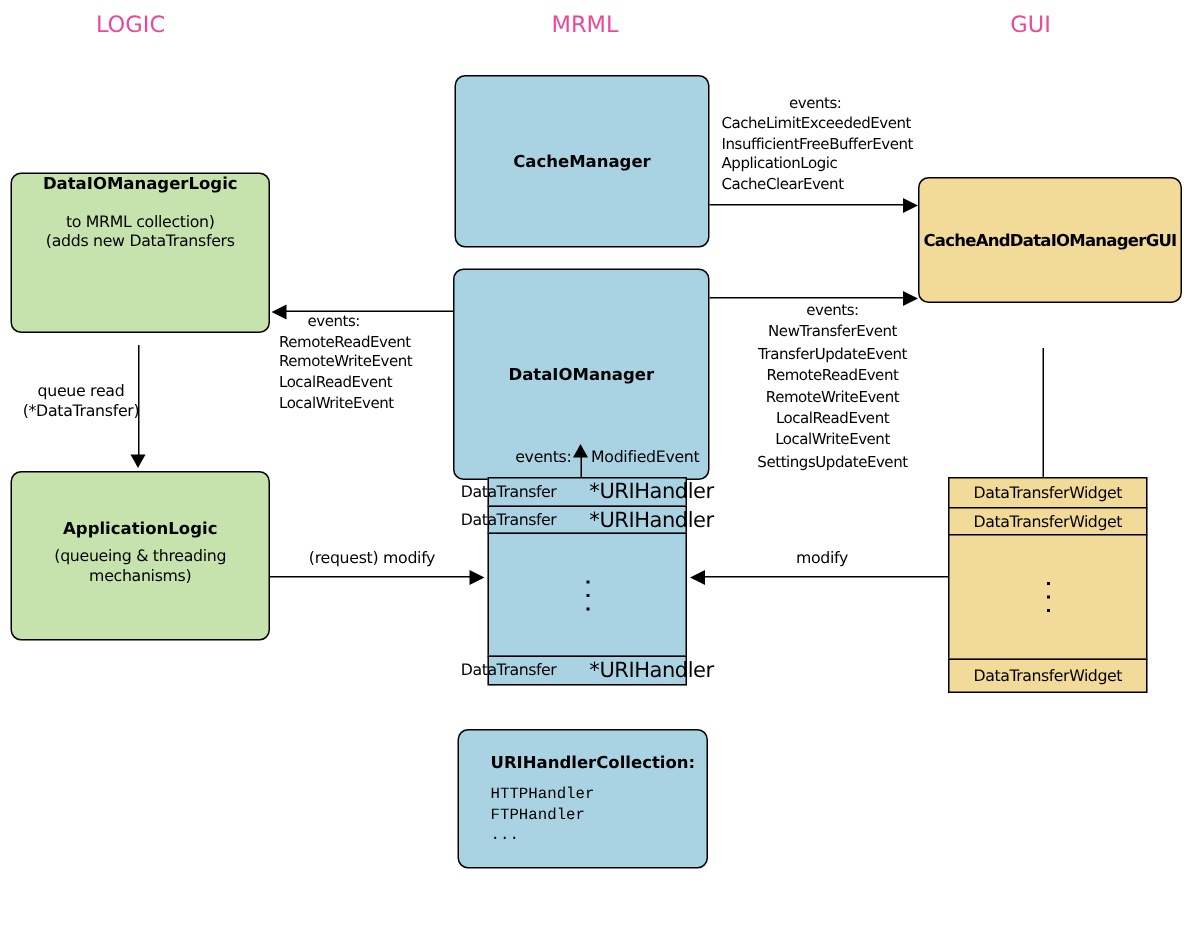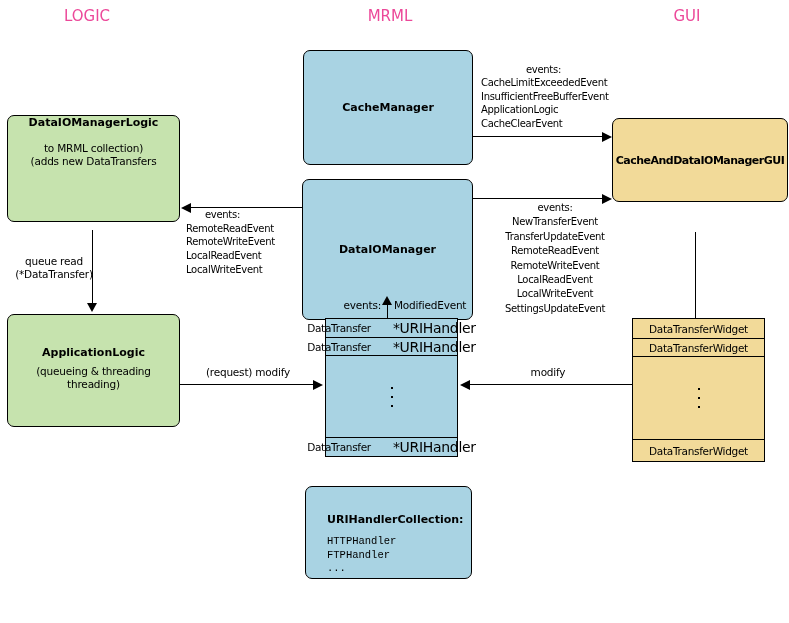--- a/index.html
+++ b/index.html
@@ -47,38 +47,38 @@
     <div class="box-desc" style="margin-top:13px">
       <div>to MRML collection)</div>
       <div>(adds new DataTransfers</div>
     </div>
   </div>
 
   <div class="rbox green" style="left:7px;top:314px;width:173px;height:113px;padding-top:31px">
     <div class="box-title">ApplicationLogic</div>
     <div class="box-desc" style="margin-top:6px">
       <div>(queueing &amp; threading</div>
-      <div>threading)</div>
+      <div>mechanisms)</div>
     </div>
   </div>
 
   <div class="rbox blue flexc" style="left:303px;top:50px;width:170px;height:115px">
     <div class="box-title">CacheManager</div>
   </div>
 
   <div class="rbox blue flexc" style="left:302px;top:179px;width:171px;height:141px">
     <div class="box-title">DataIOManager</div>
   </div>
 
   <div class="rbox tan flexc" style="left:612px;top:118px;width:176px;height:84px">
     <div class="box-title" style="letter-spacing:-0.5px">CacheAndDataIOManagerGUI</div>
   </div>
 
   <div class="rbox blue" style="left:305px;top:486px;width:167px;height:93px;text-align:left">
-    <div class="box-title" style="padding:26px 0 0 21px">URIHandlerCollection:</div>
+    <div class="box-title" style="padding:15px 0 0 21px">URIHandlerCollection:</div>
     <div class="uri-items" style="padding-left:21px;margin-top:9px">
       <div>HTTPHandler</div>
       <div>FTPHandler</div>
       <div>...</div>
     </div>
   </div>
 
   <div class="stack" style="left:325px;top:318px;width:133px">
     <div class="cell blue" style="height:20px">
       <span class="main">DataTransfer</span>

